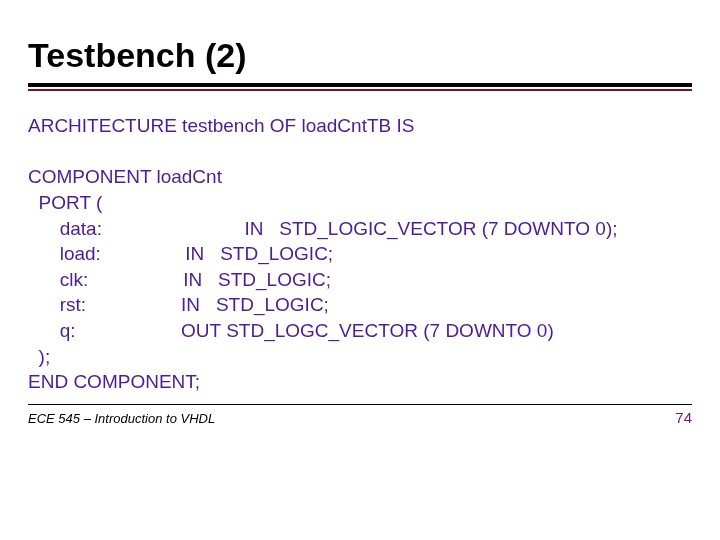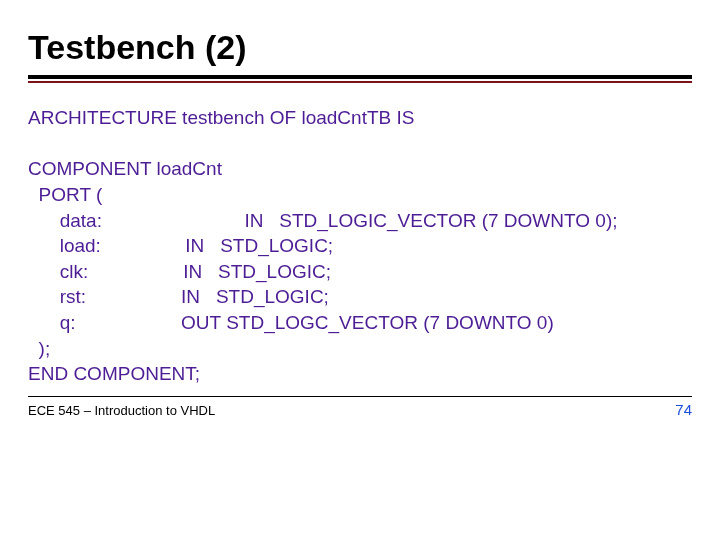--- a/index.html
+++ b/index.html
@@ -1,37 +1,38 @@
 <!DOCTYPE html>
 <html><head>
 <meta charset="utf-8">
 <style>
   * { box-sizing: border-box; margin: 0; padding: 0; }
   html, body { width: 720px; height: 540px; background: #fff; font-family: Arial, Helvetica, sans-serif; }
   .slide {
     width: 720px; height: 432px; position: relative;
     padding: 28px 28px 0 28px;
+    margin-top: 8px;
   }
   .title {
     font-size: 34px; font-weight: bold; color: #000;
     margin-bottom: 8px;
   }
   .rule-thick { height: 4px; background: #000; width: 100%; margin-bottom: 2px; }
   .rule-thin  { height: 2px; background: #7a1218; width: 100%; margin-bottom: 22px; }
   .body {
     font-size: 19px; color: #4c1d95; line-height: 1.35;
     white-space: pre;
   }
   .footer {
     position: absolute; left: 28px; right: 28px; bottom: 14px;
   }
   .footer-rule { height: 1px; background: #000; width: 100%; margin-bottom: 4px; }
   .footer-row { display: flex; justify-content: space-between; align-items: baseline; }
-  .footer-left { font-size: 13px; color: #000; }
-  .footer-right { font-size: 15px; color: #1d4ed8; text-align: right; }
+  .footer-left { font-size: 13px; font-style: italic; color: #000; }
+  .footer-right { font-size: 15px; color: #701a75; text-align: right; }
 </style>
 </head>
 <body>
 
 <div class="slide">
   <div class="title">Testbench (2)</div>
   <div class="rule-thick"></div>
   <div class="rule-thin"></div>
 
   <div class="body"><span>ARCHITECTURE testbench OF loadCntTB IS</span>

